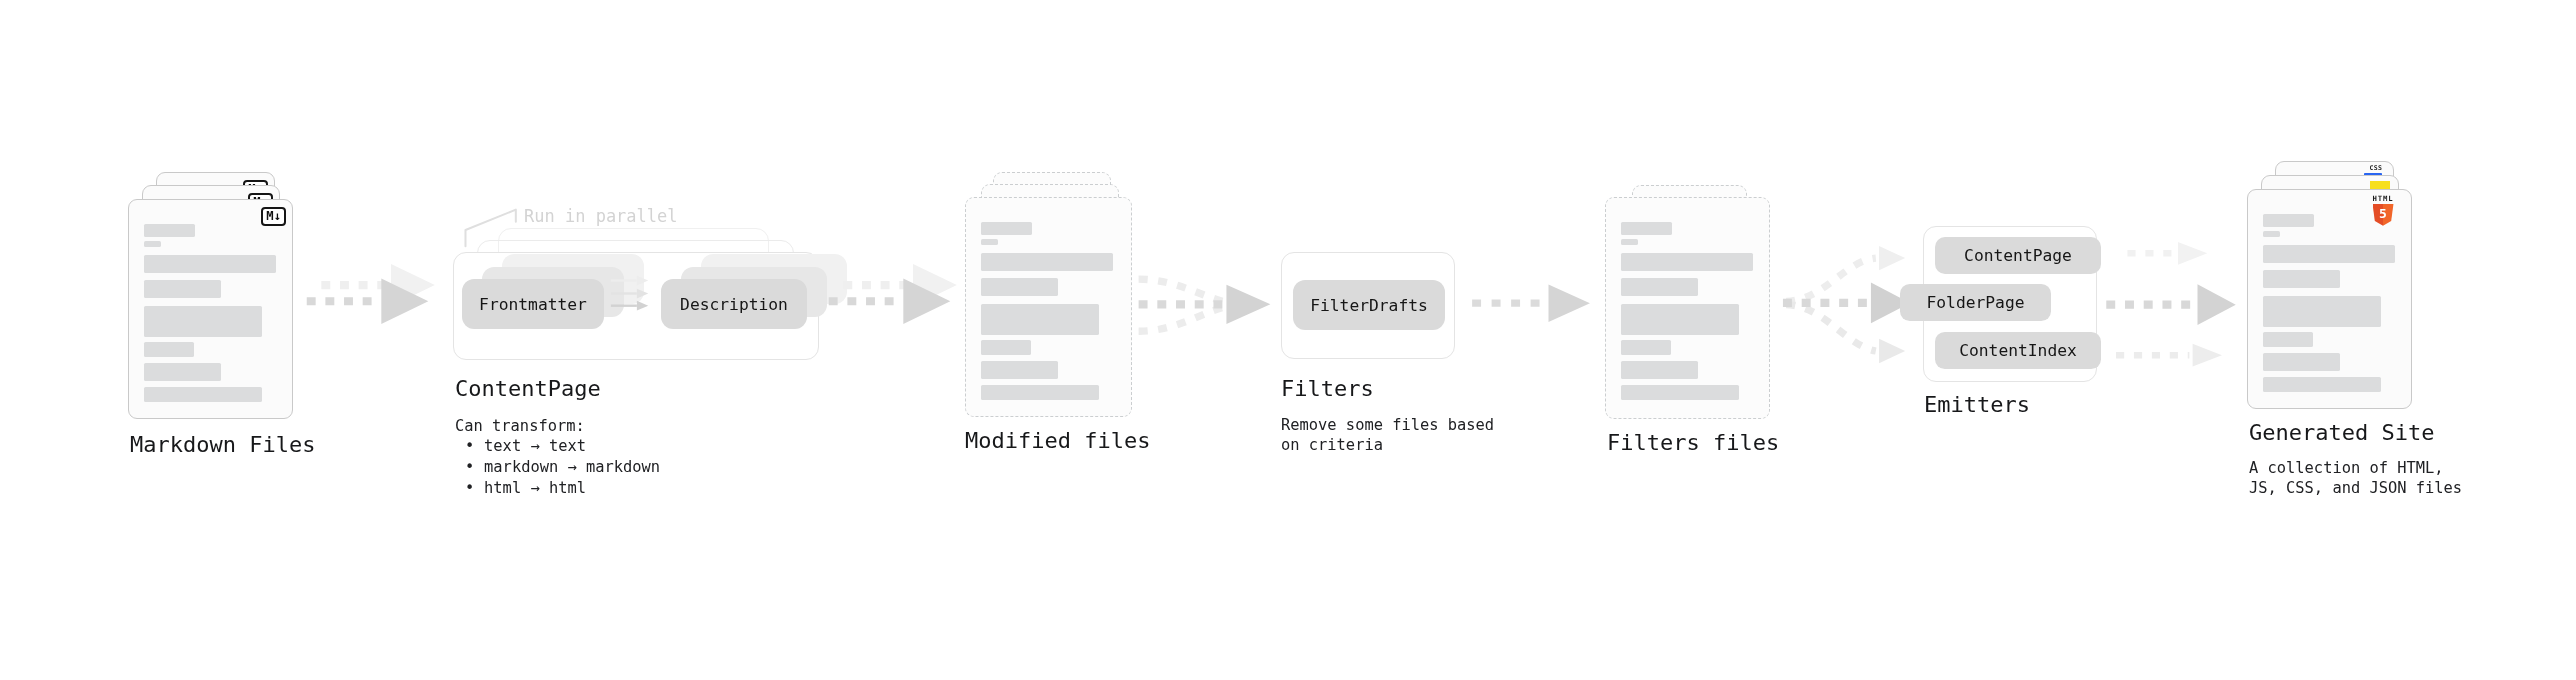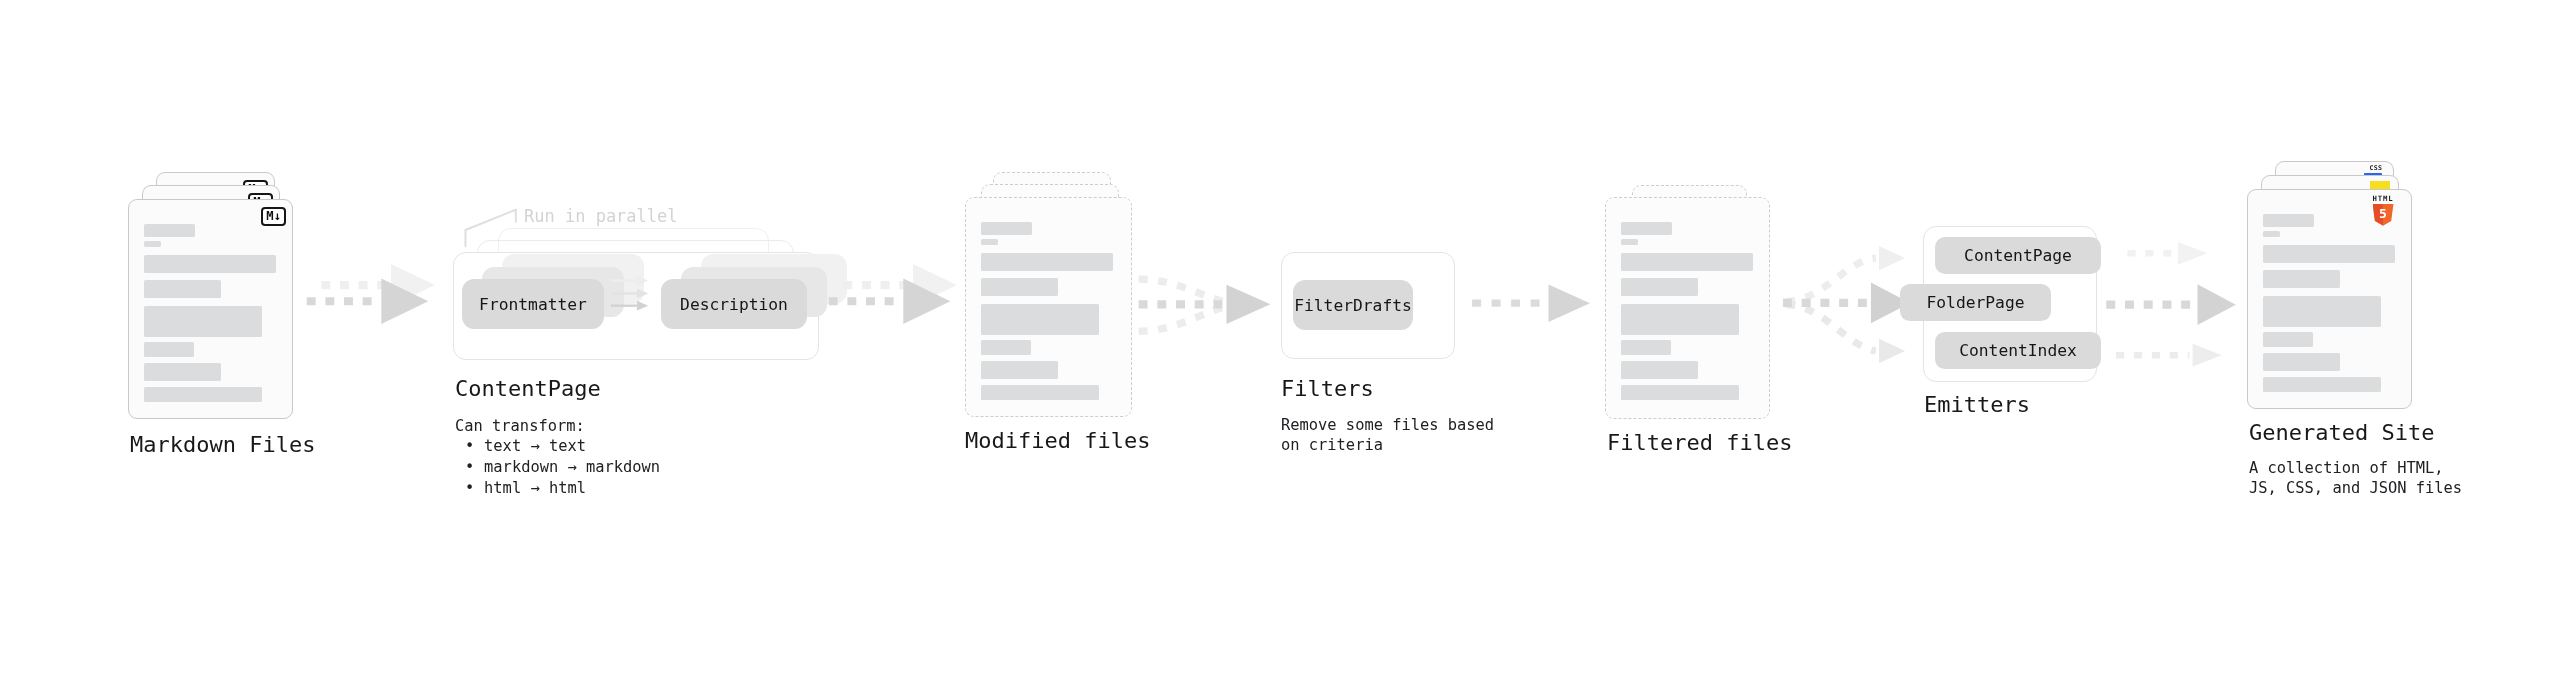--- a/index.html
+++ b/index.html
@@ -141,21 +141,21 @@
   <div class="sec-title" style="left:965px;top:428px">Modified files</div>
 
   <svg class="abs" style="left:1132px;top:258px" width="145" height="96" viewBox="0 0 178 118">
     <path d="M 8,26 C 60,26 94,54 128,56" stroke="#ececec" stroke-width="9" stroke-dasharray="11 13" fill="none"></path>
     <path d="M 8,90 C 60,90 94,60 128,58" stroke="#ececec" stroke-width="9" stroke-dasharray="11 13" fill="none"></path>
     <line x1="8" y1="57" x2="112" y2="57" stroke="#d9d9d9" stroke-width="10" stroke-dasharray="11 12"></line>
     <polygon points="116,33 116,81 170,57" fill="#d3d3d3"></polygon>
   </svg>
 
   <div class="obox fill" style="left:1281px;top:252px;width:174px;height:107px"></div>
-  <div class="pill" style="left:1293px;top:280px;width:120px;height:50px">FilterDrafts</div>
+  <div class="pill" style="left:1293px;top:280px;width:152px;height:50px">FilterDrafts</div>
   <div class="sec-title" style="left:1281px;top:376px">Filters</div>
   <div class="sec-sub" style="left:1281px;top:415px">Remove some files based
 on criteria</div>
 
   <svg class="abs" style="left:1464px;top:268px" width="130" height="72" viewBox="0 0 160 88">
     <line x1="10" y1="43" x2="98" y2="43" stroke="#dbdbdb" stroke-width="9" stroke-dasharray="11 13"></line>
     <polygon points="104,20 104,66 155,43" fill="#d5d5d5"></polygon>
   </svg>
 
   <div class="doc dashed" style="left:1632px;top:185px;width:115px;height:65px"></div>
@@ -164,21 +164,21 @@
         <div class="bar" style="top: 24.4px; width: 51px; height: 12.2px;"></div>
         <div class="bar" style="top: 41px; width: 17px; height: 5.7px;"></div>
         <div class="bar" style="top: 55px; width: 132px; height: 18px;"></div>
         <div class="bar" style="top: 80px; width: 77px; height: 18px;"></div>
         <div class="bar" style="top: 106px; width: 118px; height: 31px;"></div>
         <div class="bar" style="top: 142px; width: 50px; height: 14.6px;"></div>
         <div class="bar" style="top: 163px; width: 77px; height: 18px;"></div>
         <div class="bar" style="top: 187px; width: 118px; height: 14.6px;"></div>
       </div>
   </div>
-  <div class="sec-title" style="left:1607px;top:430px">Filtered files</div>
+  <div class="sec-title" style="left:1607px;top:430px">Filters files</div>
 
   <svg class="abs" style="left:1778px;top:241px" width="137" height="132" viewBox="0 0 168 162">
     <path d="M 10,74 C 58,72 82,24 120,21" stroke="#ededed" stroke-width="9" stroke-dasharray="11 13" fill="none"></path>
     <polygon points="124,6 124,36 156,21" fill="#efefef"></polygon>
     <path d="M 10,78 C 58,80 82,128 120,135" stroke="#e9e9e9" stroke-width="9" stroke-dasharray="11 13" fill="none"></path>
     <polygon points="124,120 124,150 156,135" fill="#e9e9e9"></polygon>
     <line x1="6" y1="76" x2="110" y2="76" stroke="#d8d8d8" stroke-width="10" stroke-dasharray="11 12"></line>
     <polygon points="114,51 114,101 162,76" fill="#d1d1d1"></polygon>
   </svg>
 

